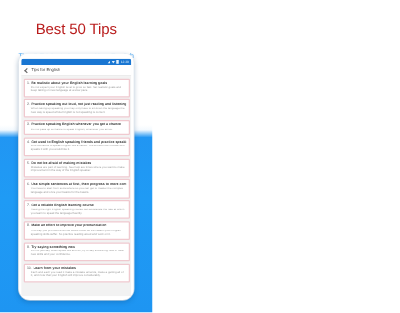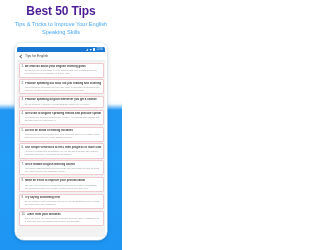--- a/index.html
+++ b/index.html
@@ -33,24 +33,24 @@
     position: absolute;
     top: 5px;
     left: 0;
     width: 122px;
     text-align: center;
     z-index: 5;
   }
   #app-title {
     font-size: 12px;
     line-height: 13px;
-    font-weight: bold;
-    color: #4c1d95;
+    font-weight: normal;
+    color: #b91c1c;
     letter-spacing: -0.1px;
-    margin: 0;
+    margin: 12px;
   }
   #app-subtitle {
     margin: 3px 8px 0 8px;
     font-size: 5.6px;
     line-height: 7.5px;
     color: #4aa9f5;
     font-weight: normal;
   }
 
   

